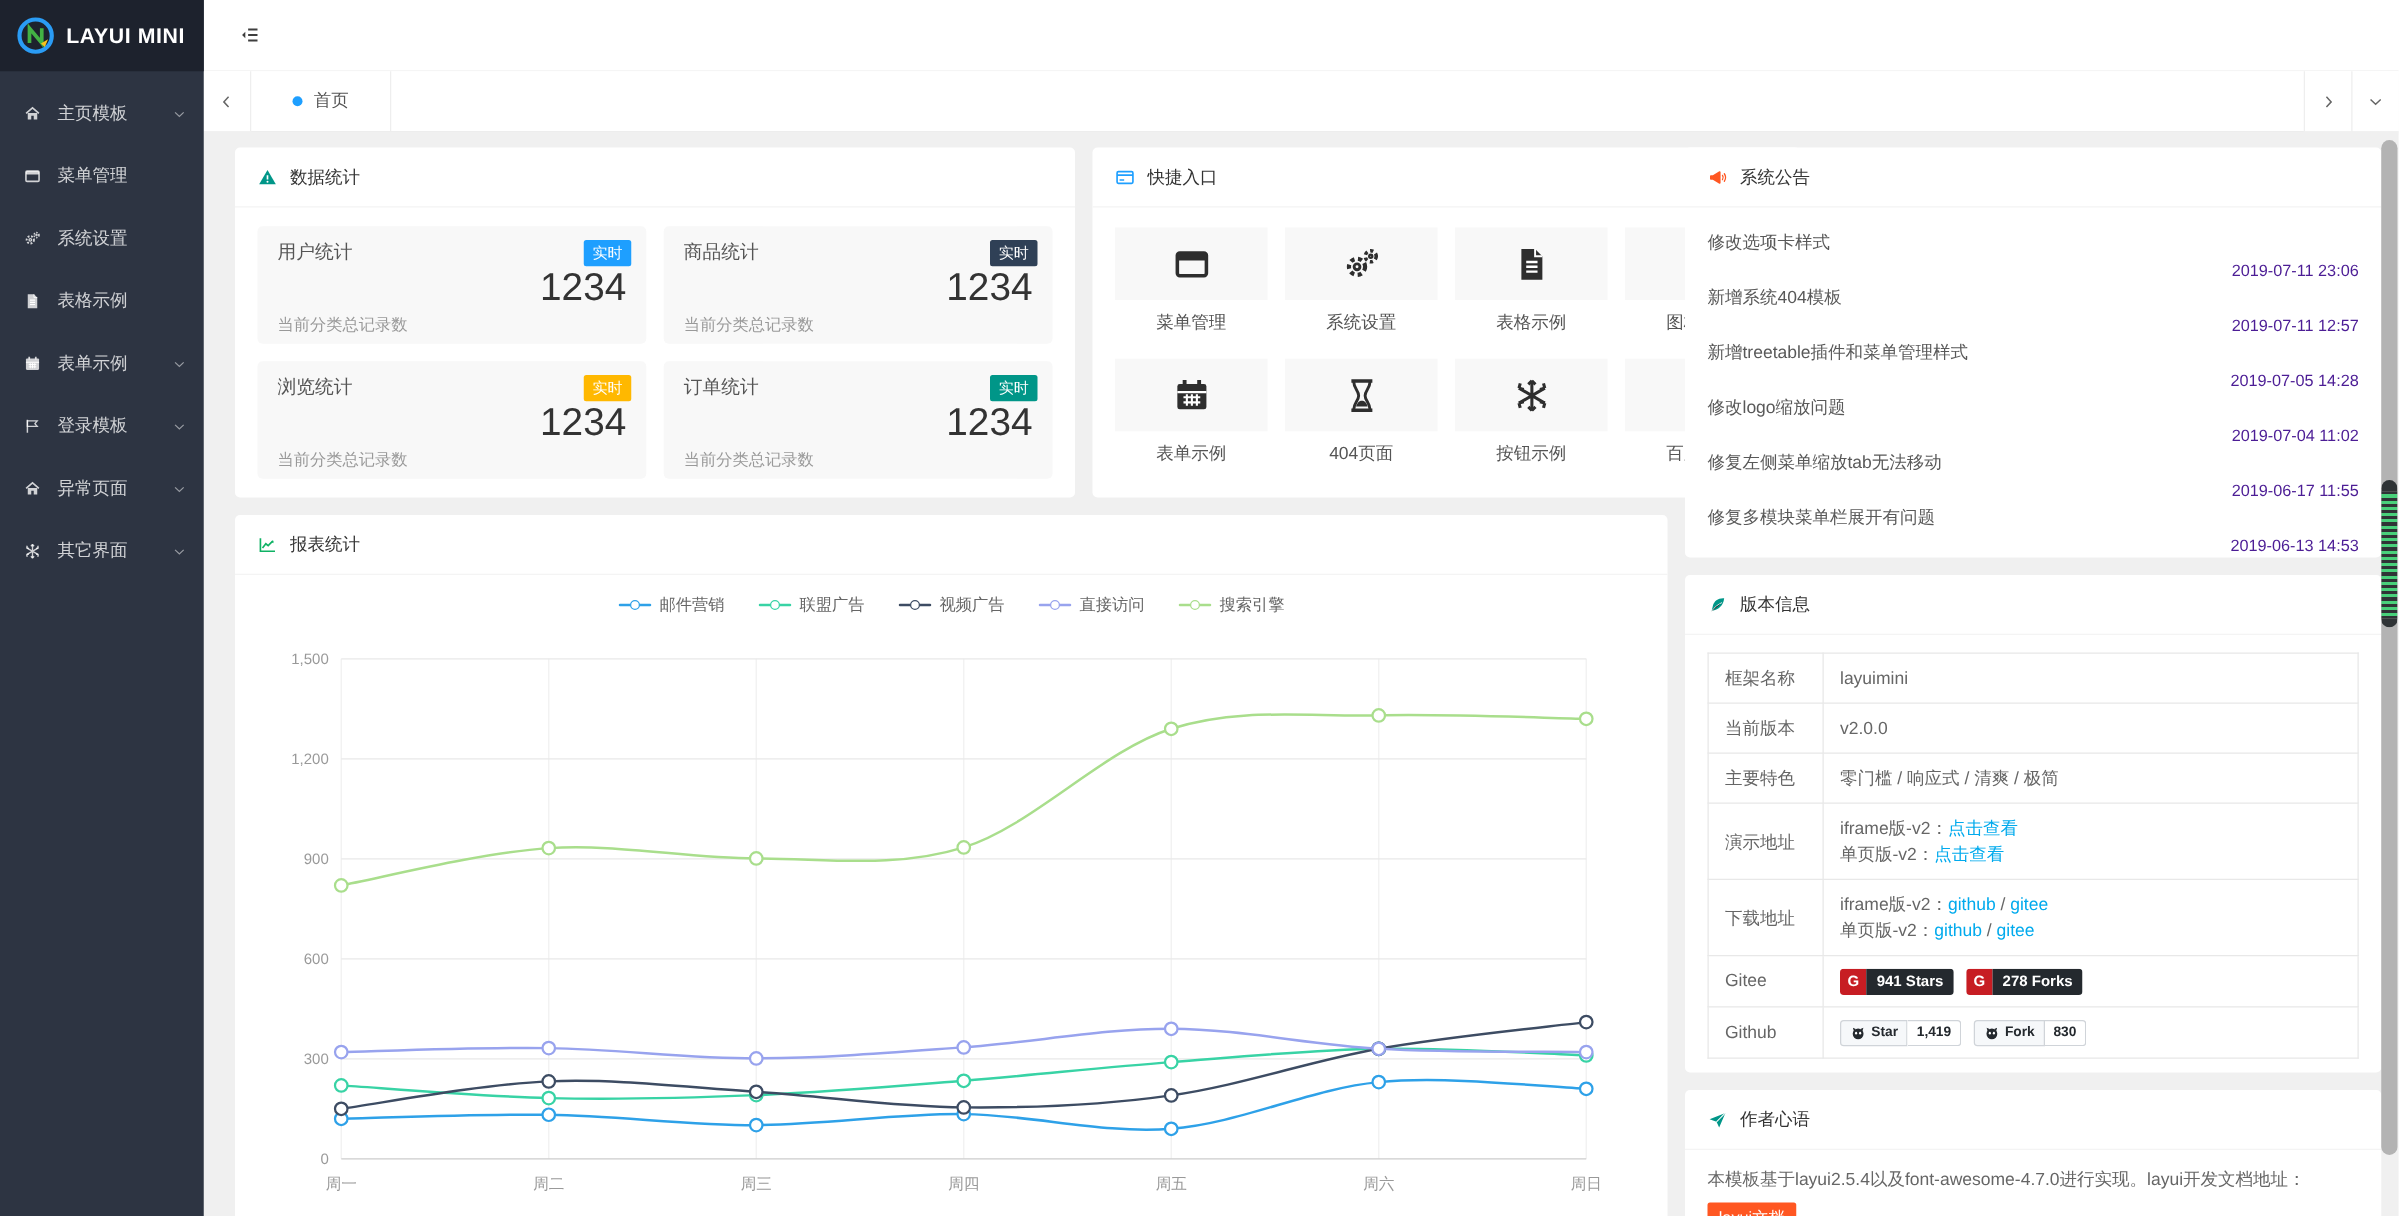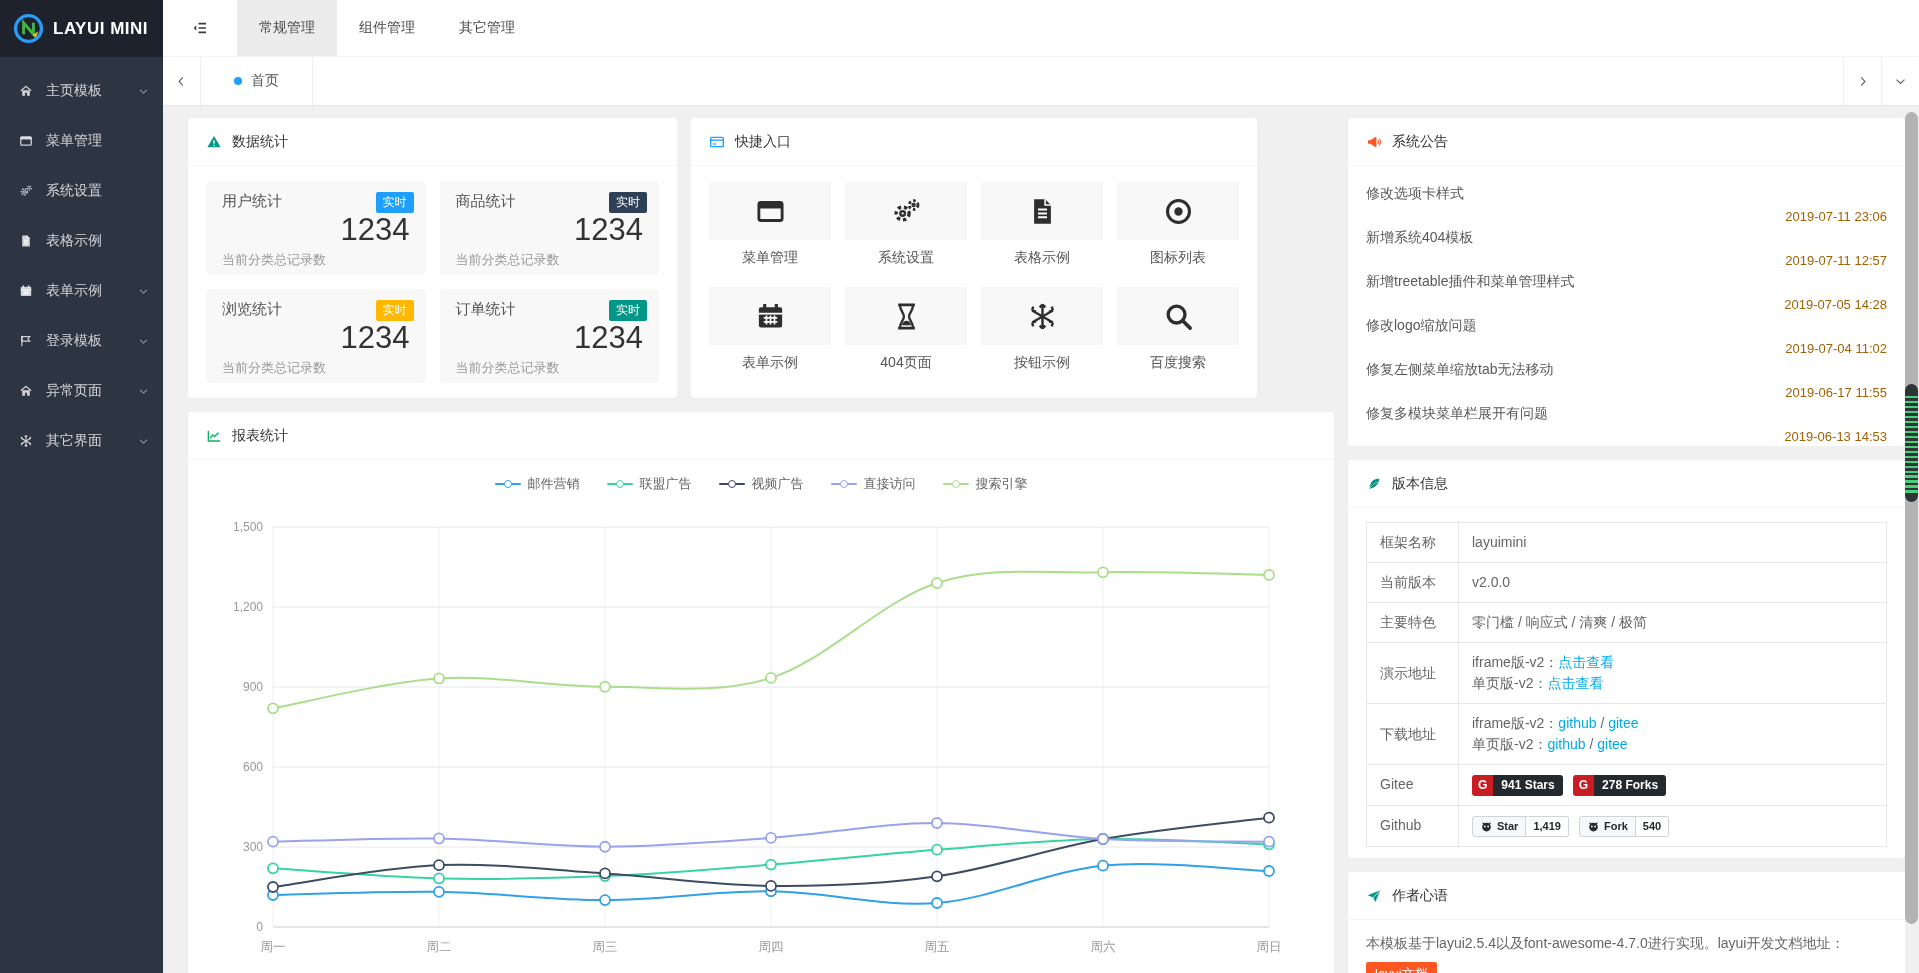--- a/index.html
+++ b/index.html
@@ -77,21 +77,21 @@
   .legend-item { display:flex; align-items:center; gap:7px; font-size:13px; color:#666; cursor:pointer; }
   .lmark { position:relative; width:26px; height:2px; border-radius:1px; }
   .lmark i { position:absolute; left:50%; top:50%; transform:translate(-50%,-50%); width:8px; height:8px; background:#fff; border:1.6px solid; border-radius:50%; }
   .chart-wrap { padding:8px 15px 0; }
 
   
   .ann-card { height:328px; }
   .ann-body { padding:6px 18px 0; }
   .ann-row { height:44px; display:flex; align-items:center; justify-content:space-between; cursor:pointer; }
   .ann-title { font-size:14px; color:#595959; }
-  .ann-time { font-size:13px; color:#a16207;margin-top:44px; }
+  .ann-time { font-size:13px; color:#4c1d95;margin-top:44px; }
 
   
   .ver-card { height:398px; }
   .ver-body { padding:14px 18px; }
   .ver-table { width:100%; border-collapse:collapse; }
   .ver-table td { border:1px solid #e8e8e8; font-size:14px; color:#666; padding:9px 13px; line-height:21px; }
   td.vlabel { width:92px; }
   .lnk { color:#01AAED; cursor:pointer; }
   .badge-gitee { display:inline-flex; margin-right:10px; font-size:12px; font-weight:bold; border-radius:3px; overflow:hidden; vertical-align:middle; cursor:pointer; line-height:15px; }
   .bg-g { background:#c71d23; color:#fff; padding:3px 6px; }
@@ -241,25 +241,20 @@
 
   <div class="main">
 
     <header class="topbar">
       <span class="hamburger">
           <svg viewBox="0 0 24 24" xmlns="http://www.w3.org/2000/svg">
             <path d="M10 6.2h10M10 12h10M10 17.8h10" stroke="currentColor" stroke-width="2.2"></path>
             <path d="M7 8.5 3.5 12 7 15.5z" fill="currentColor"></path>
           </svg>
         </span>
-      <div class="nav-tabs" id="nav-tabs">
-          <div class="nav-tab active">常规管理</div>
-          <div class="nav-tab">组件管理</div>
-          <div class="nav-tab">其它管理</div>
-        </div>
       <div class="topbar-right">
         <span class="tool">
             <svg viewBox="0 0 24 24" xmlns="http://www.w3.org/2000/svg">
               <path d="M5.2 9.5a7.3 7.3 0 0 1 12.4-2.3" fill="none" stroke="currentColor" stroke-width="2"></path>
               <path d="M18.6 3.4v4.4h-4.4" fill="none" stroke="currentColor" stroke-width="2"></path>
               <path d="M18.8 14.5a7.3 7.3 0 0 1-12.4 2.3" fill="none" stroke="currentColor" stroke-width="2"></path>
               <path d="M5.4 20.6v-4.4h4.4" fill="none" stroke="currentColor" stroke-width="2"></path>
             </svg>
           </span>
         <span class="tool">
@@ -316,21 +311,21 @@
               <path d="M4.5 8.5 12 15.5 19.5 8.5" fill="none" stroke="currentColor" stroke-width="2.2"></path>
             </svg>
           </span>
       </div>
     </div>
 
     <div class="content">
 
       <div class="col-left">
           <div style="display: flex; gap: 14px;">
-            <section class="card stats-card" style="width: 489px;">
+            <section class="card stats-card" style="width: 672px;">
           <div class="card-h">
             <span class="cicon c-teal">
                   <svg viewBox="0 0 24 24" xmlns="http://www.w3.org/2000/svg">
                     <path d="M12 3 22 20H2z" fill="currentColor"></path>
                     <path d="M12 9.3v5.2" stroke="#fff" stroke-width="2"></path>
                     <circle cx="12" cy="17.2" r="1.2" fill="#fff"></circle>
                   </svg>
                 </span>
             <span>数据统计</span>
           </div>
@@ -708,21 +703,21 @@
                           <span>
                             <svg viewBox="0 0 24 24" xmlns="http://www.w3.org/2000/svg">
                               <path d="M5.8 9.3 4.2 4.2 8.5 6z M18.2 9.3l1.6-5.1L15.5 6z" fill="currentColor"></path>
                               <circle cx="12" cy="13" r="8" fill="currentColor"></circle>
                               <ellipse cx="9" cy="12" rx="1.6" ry="2" fill="#fff"></ellipse>
                               <ellipse cx="15" cy="12" rx="1.6" ry="2" fill="#fff"></ellipse>
                             </svg>
                           </span>
                           <span>Fork</span>
                         </span>
-                        <span class="gh-r">540</span>
+                        <span class="gh-r">830</span>
                       </span></td>
                   </tr>
                 </tbody>
               </table>
           </div>
         </section>
 
         <section class="card author-card">
           <div class="card-h">
             <span class="cicon c-teal">

